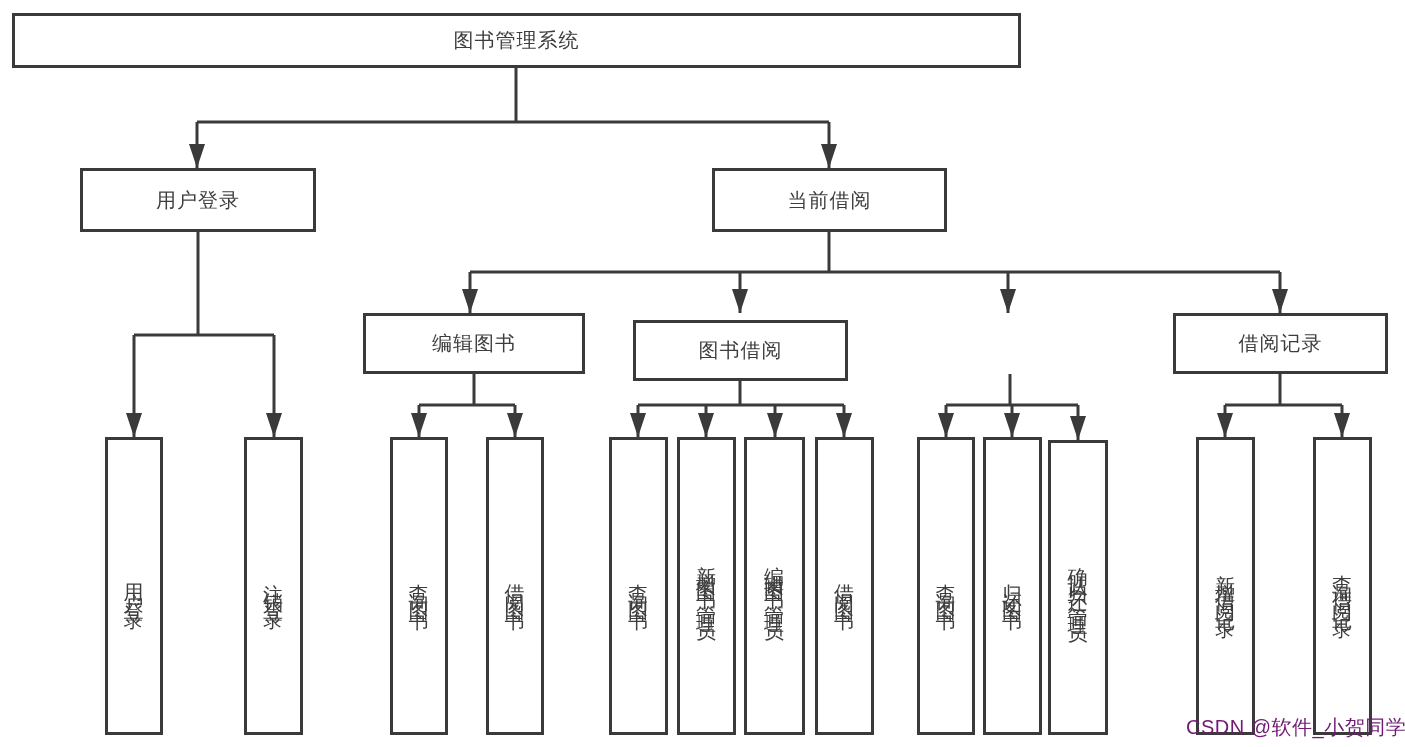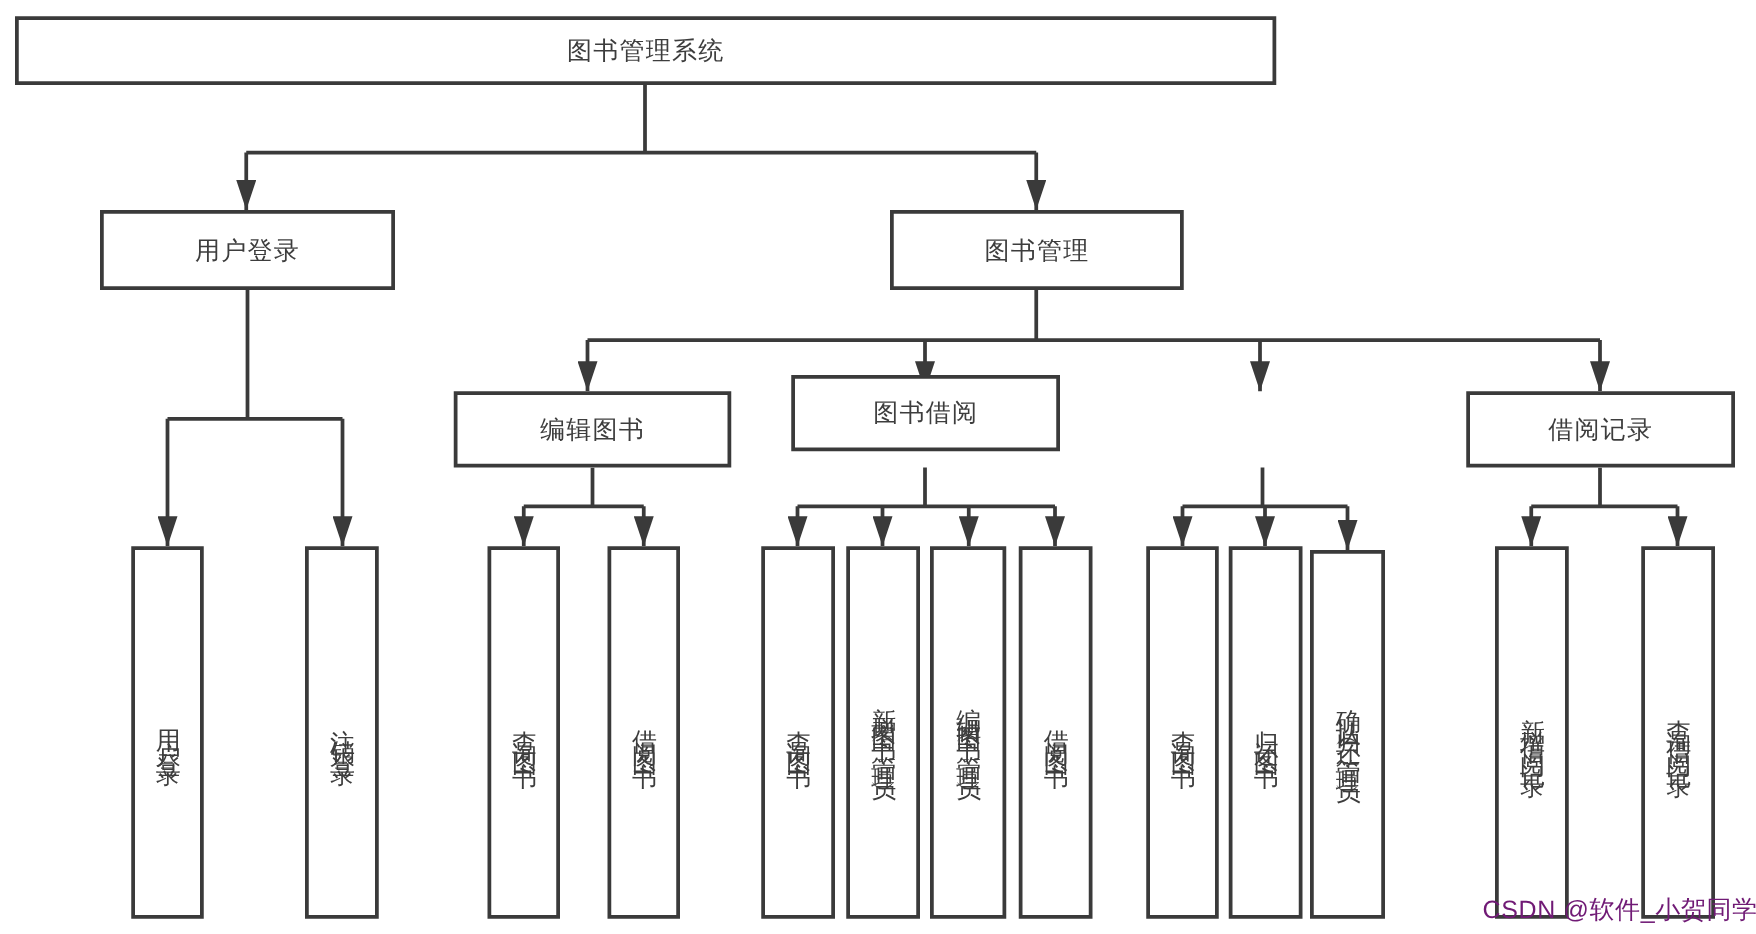--- a/index.html
+++ b/index.html
@@ -114,27 +114,27 @@
   </svg>
 
   <div class="node h" style="left:12px; top:13px; width:1009px; height:55px;">
     <span class="label">图书管理系统</span>
   </div>
 
   <div class="node h" style="left:80px; top:168px; width:236px; height:64px;">
     <span class="label">用户登录</span>
   </div>
   <div class="node h" style="left:712px; top:168px; width:235px; height:64px;">
-    <span class="label">图书管理</span>
+    <span class="label">当前借阅</span>
   </div>
 
   <div class="node h" style="left:363px; top:313px; width:222px; height:61px;">
     <span class="label">编辑图书</span>
   </div>
-  <div class="node h" style="left:633px; top:300px; width:215px; height:61px;">
+  <div class="node h" style="left:633px; top:320px; width:215px; height:61px;">
     <span class="label">图书借阅</span>
   </div>
   <div class="node h" style="left:1173px; top:313px; width:215px; height:61px;">
     <span class="label">借阅记录</span>
   </div>
 
   <div class="node v" style="left:105px; top:437px; width:58px; height:298px;">
     <span class="label">用户登录</span>
   </div>
   <div class="node v" style="left:244px; top:437px; width:59px; height:298px;">

